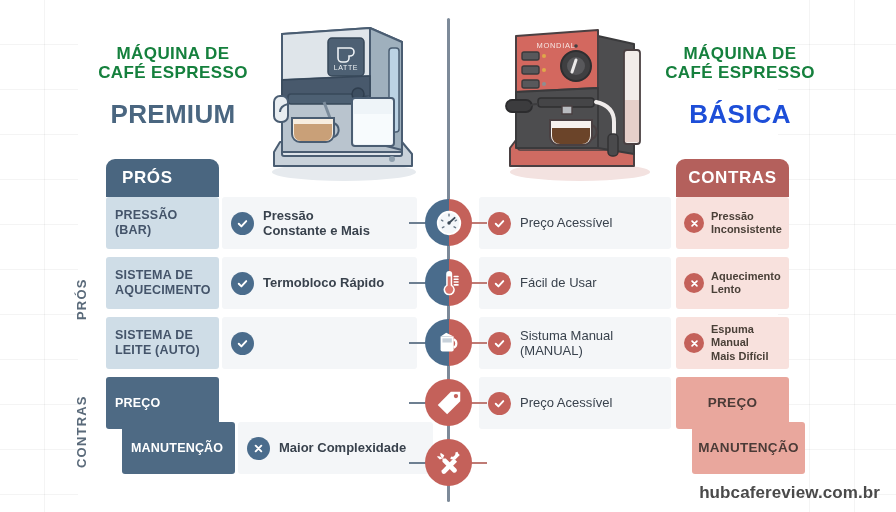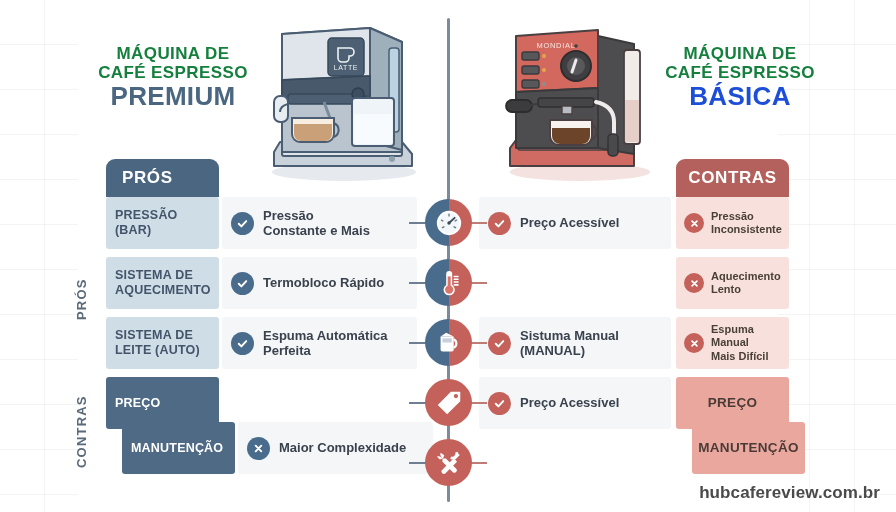--- a/index.html
+++ b/index.html
@@ -27,21 +27,21 @@
   }
 
   #stage{ position:absolute; inset:0; z-index:2; }
 
   
   .title-block{ position:absolute; text-align:center; line-height:1.12; }
   .title-block .t-small{
     font-size:17px; font-weight:bold; color:#15803d; letter-spacing:.4px;
   }
   .title-block .t-big{
-    font-size:26px; font-weight:bold; letter-spacing:.3px; margin-top:0;
+    font-size:26px; font-weight:bold; letter-spacing:.3px; margin-top:18px;
   }
   #title-left{ left:88px; top:44px; width:170px; }
   #title-left .t-big{ color:#4a6680; }
   #title-right{ left:650px; top:44px; width:180px; }
   #title-right .t-big{ color:#1d4ed8; }
 
   
   .machine{ position:absolute; }
   #machine-left{ left:252px; top:14px; width:176px; height:172px; }
   #machine-right{ left:492px; top:14px; width:176px; height:172px; }
@@ -95,21 +95,21 @@
   .stmt-left .txt{
     font-size:13px; font-weight:bold; color:#39424d; line-height:1.18;
   }
 
   
   .stmt-right{
     left:479px; width:192px; background:#f4f6f8; border-radius:3px;
     display:flex; align-items:center; gap:9px; padding:0 9px;
   }
   .stmt-right .txt{
-    font-size:13px; font-weight:bold; color:#39424d; line-height:1.18;
+    font-size:13px; font-weight:normal; color:#39424d; line-height:1.18;
   }
 
   
   .cat-right{
     left:676px; width:113px; border-radius:3px;
     display:flex; align-items:center; padding:0 8px;
   }
   .cat-right.light{ background:#f8e1dd; gap:7px; }
   .cat-right.strong{ background:#e9a79d; justify-content:center; }
   .cat-right .txt{
@@ -283,20 +283,28 @@
           <span><span>SISTEMA DE</span><br><span>AQUECIMENTO</span></span>
         </div>
         <div class="cell stmt-left">
           <span class="badge big blue">
             <svg width="15" height="15" viewBox="0 0 24 24">
               <path d="M6 12.4 L10.2 16.6 L18 8.2" fill="none" stroke="#fff" stroke-width="3.1" stroke-linecap="round" stroke-linejoin="round"></path>
             </svg>
           </span>
           <span class="txt"><span>Termobloco Rápido</span></span>
         </div>
+        <div class="cell stmt-right">
+          <span class="badge big red">
+            <svg width="15" height="15" viewBox="0 0 24 24">
+              <path d="M6 12.4 L10.2 16.6 L18 8.2" fill="none" stroke="#fff" stroke-width="3.1" stroke-linecap="round" stroke-linejoin="round"></path>
+            </svg>
+          </span>
+          <span class="txt"><span>Fácil de Usar</span></span>
+        </div>
         <div class="cell cat-right light">
           <span class="badge sm red">
             <svg width="13" height="13" viewBox="0 0 24 24">
               <path d="M7.5 7.5 L16.5 16.5 M16.5 7.5 L7.5 16.5" fill="none" stroke="#fff" stroke-width="3.1" stroke-linecap="round"></path>
             </svg>
           </span>
           <span class="txt"><span>Aquecimento</span><br><span>Lento</span></span>
         </div>
       </div>
       <div class="stub l" style="top: 282px;"></div>
@@ -312,21 +320,20 @@
       <div class="row" style="top: 317px;">
         <div class="cell cat-left light">
           <span><span>SISTEMA DE</span><br><span>LEITE (AUTO)</span></span>
         </div>
         <div class="cell stmt-left">
           <span class="badge big blue">
             <svg width="15" height="15" viewBox="0 0 24 24">
               <path d="M6 12.4 L10.2 16.6 L18 8.2" fill="none" stroke="#fff" stroke-width="3.1" stroke-linecap="round" stroke-linejoin="round"></path>
             </svg>
           </span>
-          <span class="txt"><span>Espuma Automática</span><br><span>Perfeita</span></span>
         </div>
         <div class="cell stmt-right">
           <span class="badge big red">
             <svg width="15" height="15" viewBox="0 0 24 24">
               <path d="M6 12.4 L10.2 16.6 L18 8.2" fill="none" stroke="#fff" stroke-width="3.1" stroke-linecap="round" stroke-linejoin="round"></path>
             </svg>
           </span>
           <span class="txt"><span>Sistuma Manual</span><br><span>(MANUAL)</span></span>
         </div>
         <div class="cell cat-right light">

